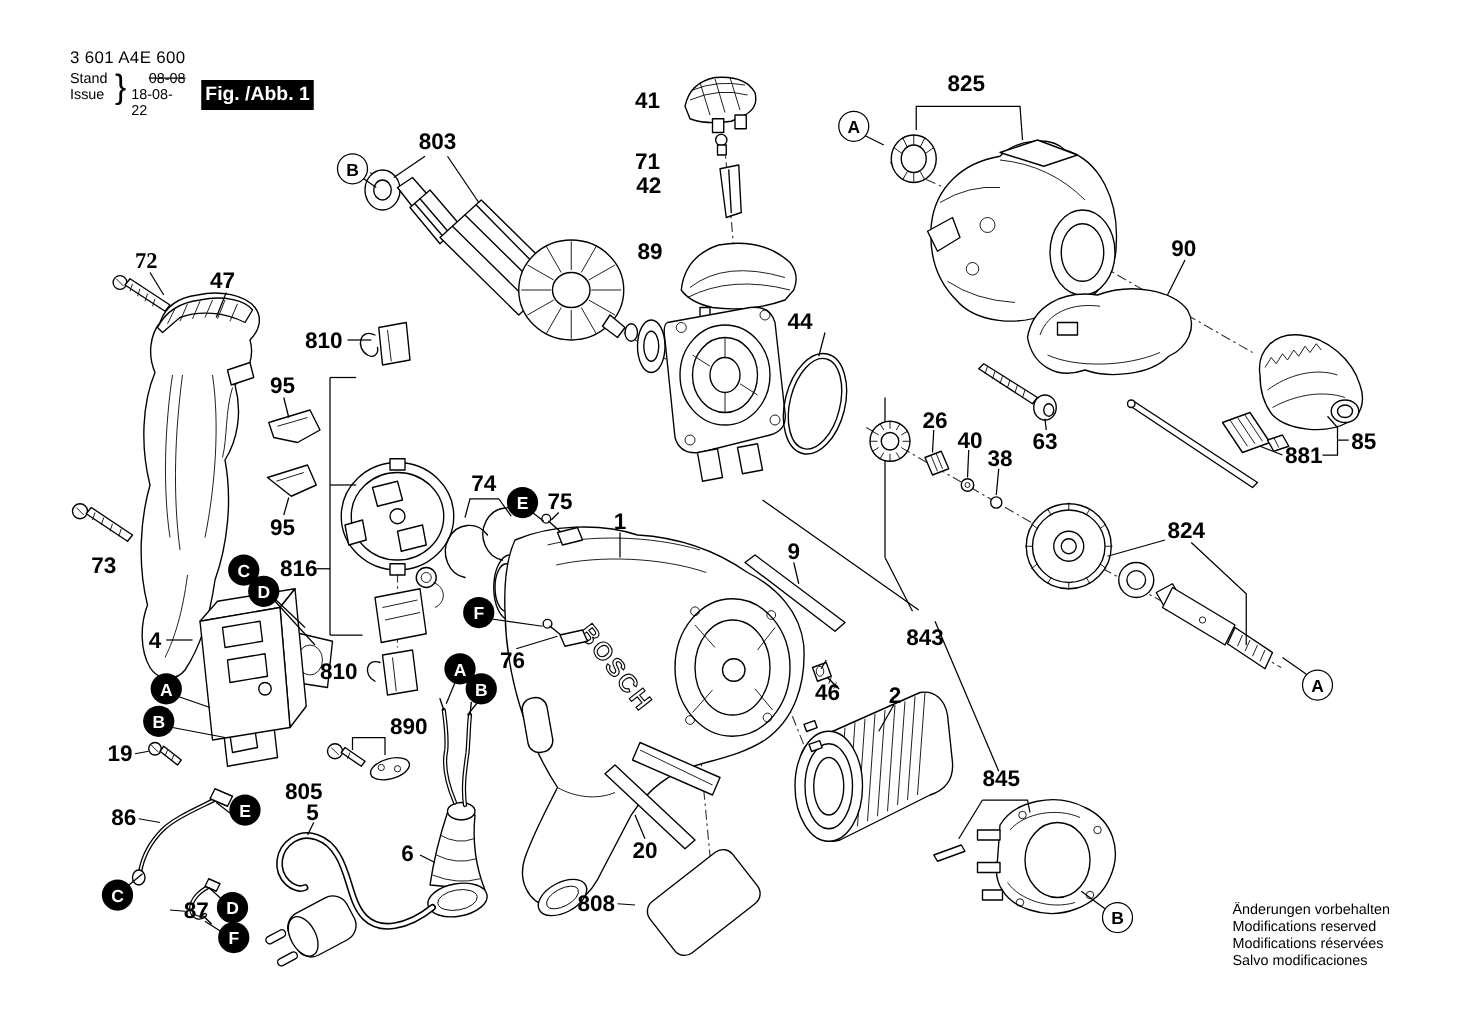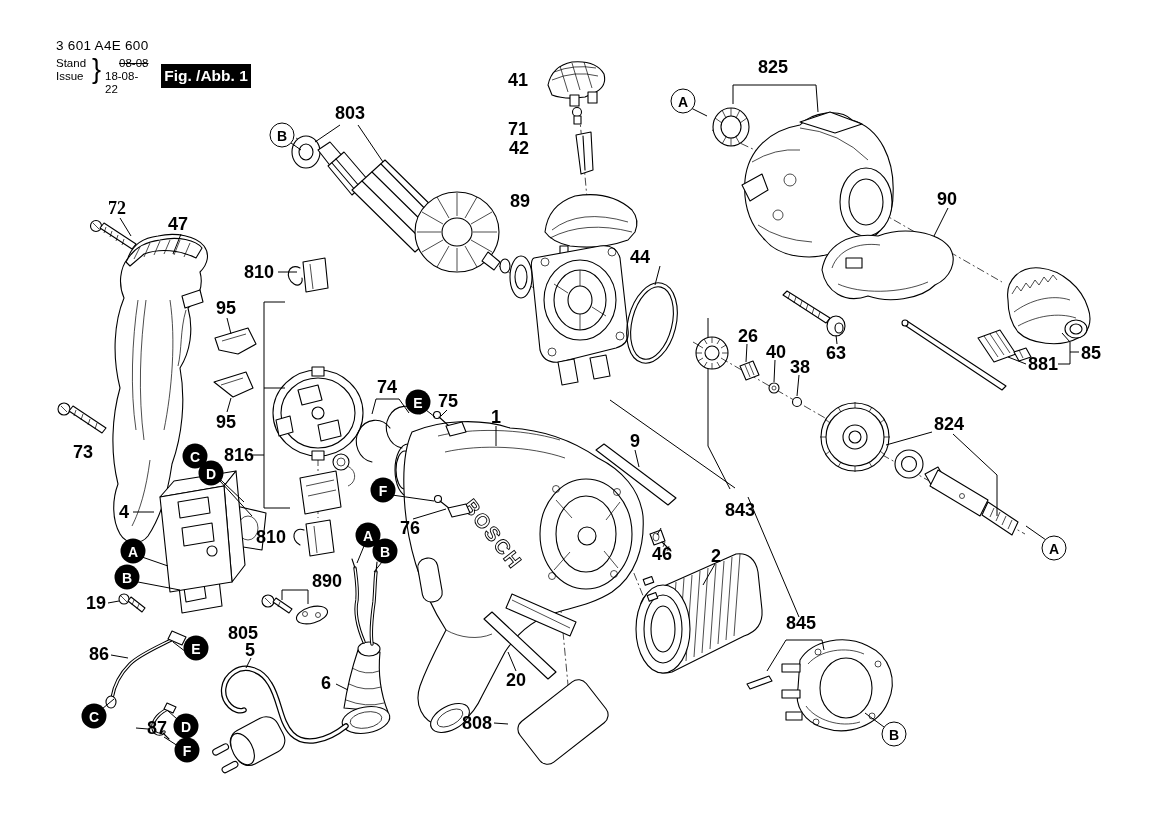--- a/index.html
+++ b/index.html
@@ -49,20 +49,26 @@
       <span class="lbl">Issue</span>
       <span id="brace">}</span>
       <span id="dates">
         <span class="old">08-08</span>
         <span class="new">18-08-22</span>
       </span>
     </div>
   </div>
   <div id="figbox">Fig. /Abb. 1</div>
 
+  <div id="footer">
+    <span>Änderungen vorbehalten</span>
+    <span>Modifications reserved</span>
+    <span>Modifications réservées</span>
+    <span>Salvo modificaciones</span>
+  </div>
 
   <svg width="1169" height="826" viewBox="0 0 1169 826">
 
     <g>
       <line class="dash" x1="296" y1="138" x2="540" y2="292"></line>
       <line class="dash" x1="578" y1="98" x2="592" y2="254"></line>
       <line class="dash" x1="712" y1="130" x2="858" y2="198"></line>
       <line class="dash" x1="880" y1="212" x2="1002" y2="282"></line>
       <line class="dash" x1="693" y1="342" x2="846" y2="430"></line>
       <line class="dash" x1="868" y1="447" x2="1025" y2="534"></line>

